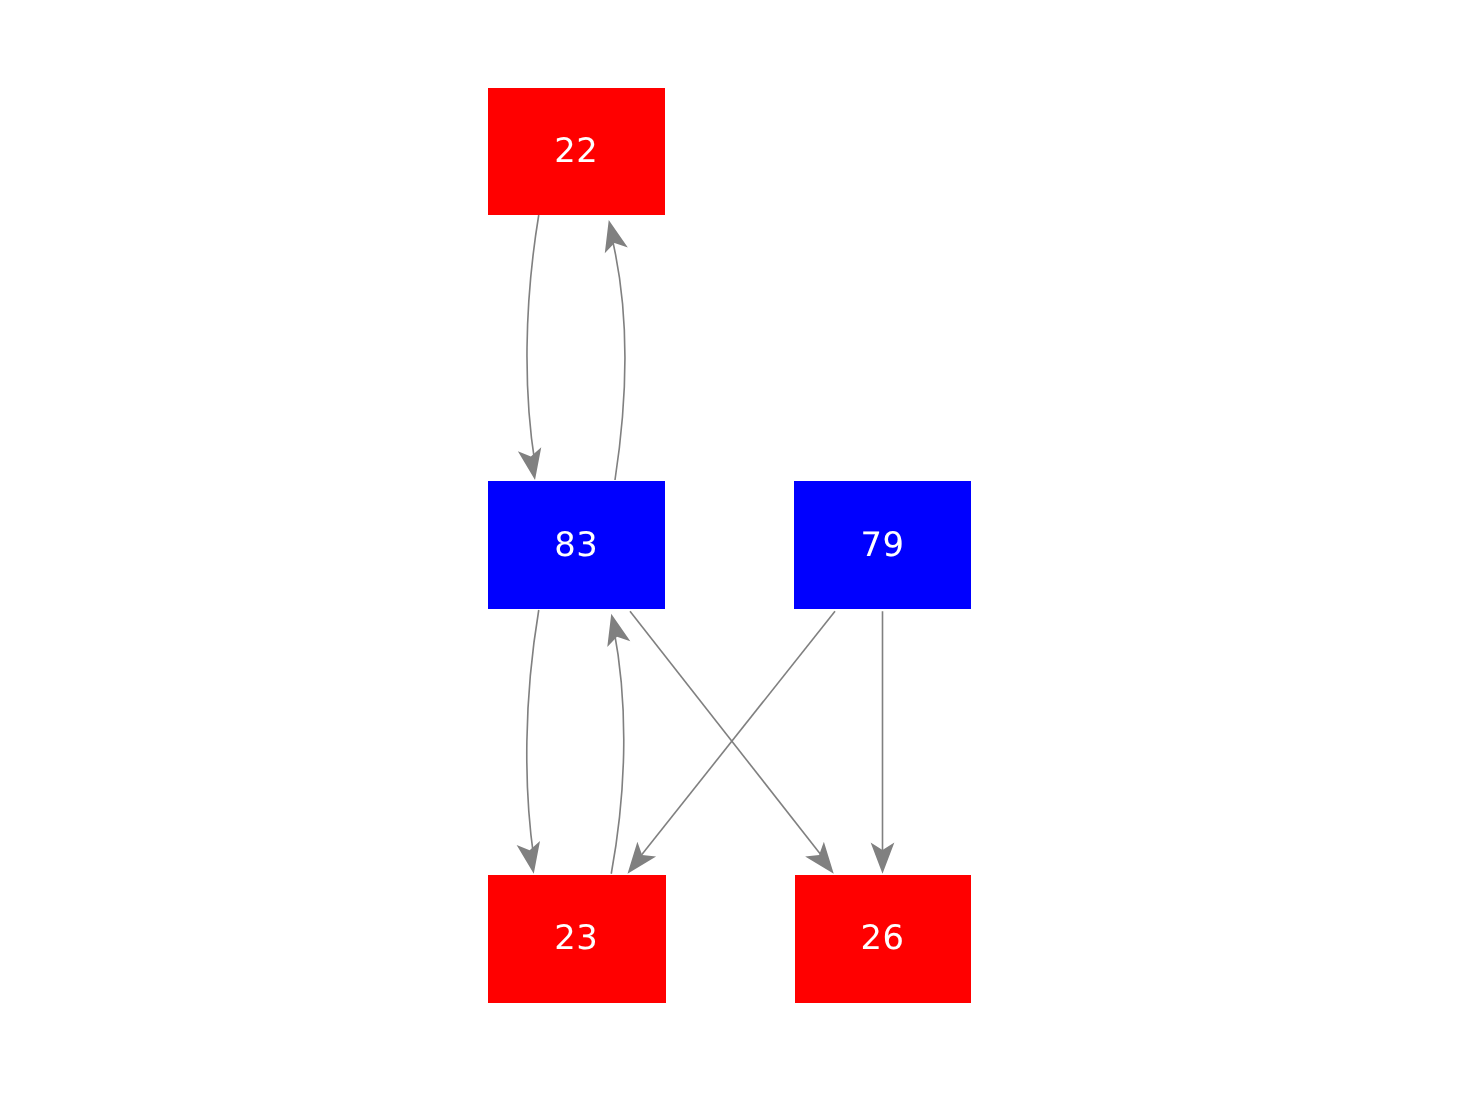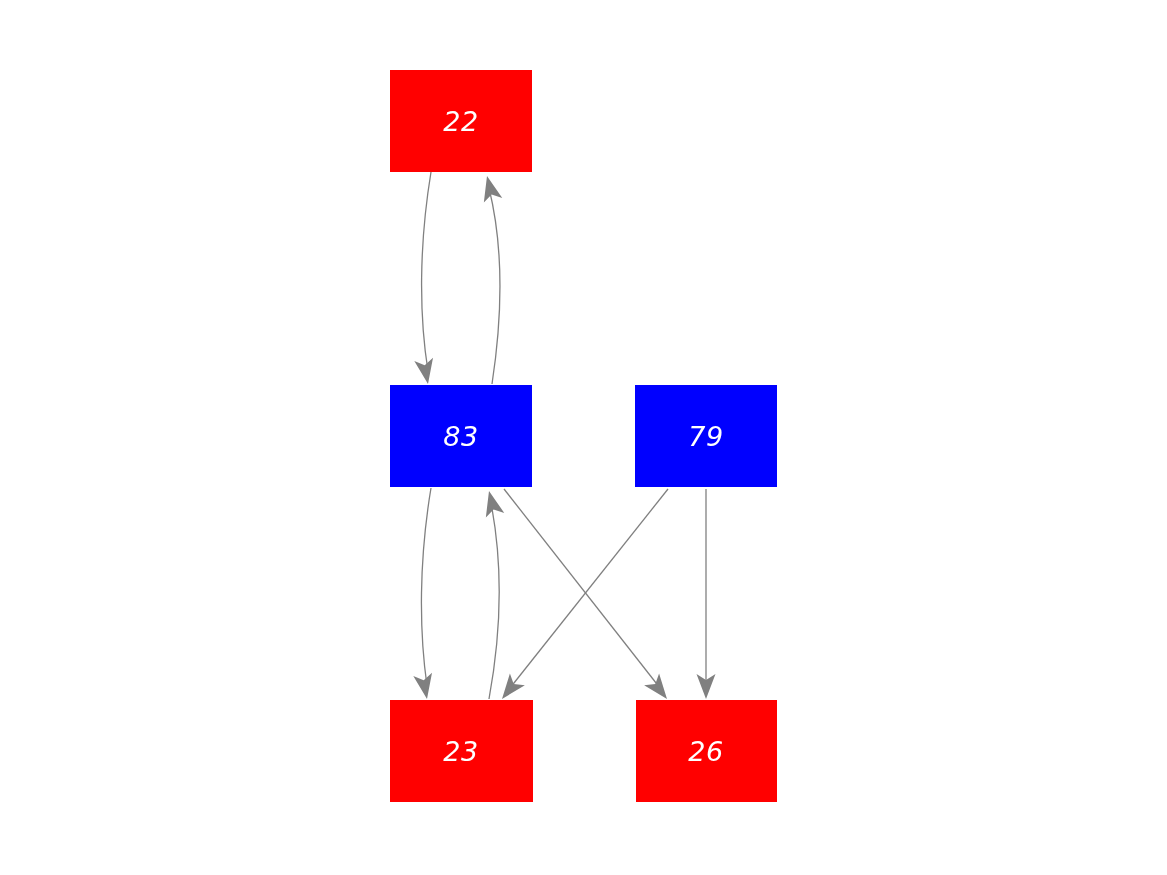--- a/index.html
+++ b/index.html
@@ -10,21 +10,20 @@
   }
   body {
     font-family: "DejaVu Sans", "Liberation Sans", sans-serif;
   }
   #canvas {
     position: relative;
     width: 1167px;
     height: 875px;
     background: #ffffff;
     overflow: hidden;
-    font-style: italic;
   }
   #graph-svg {
     position: absolute;
     left: 0;
     top: 0;
     width: 1167px;
     height: 875px;
     display: block;
   }
   .node-rect {

